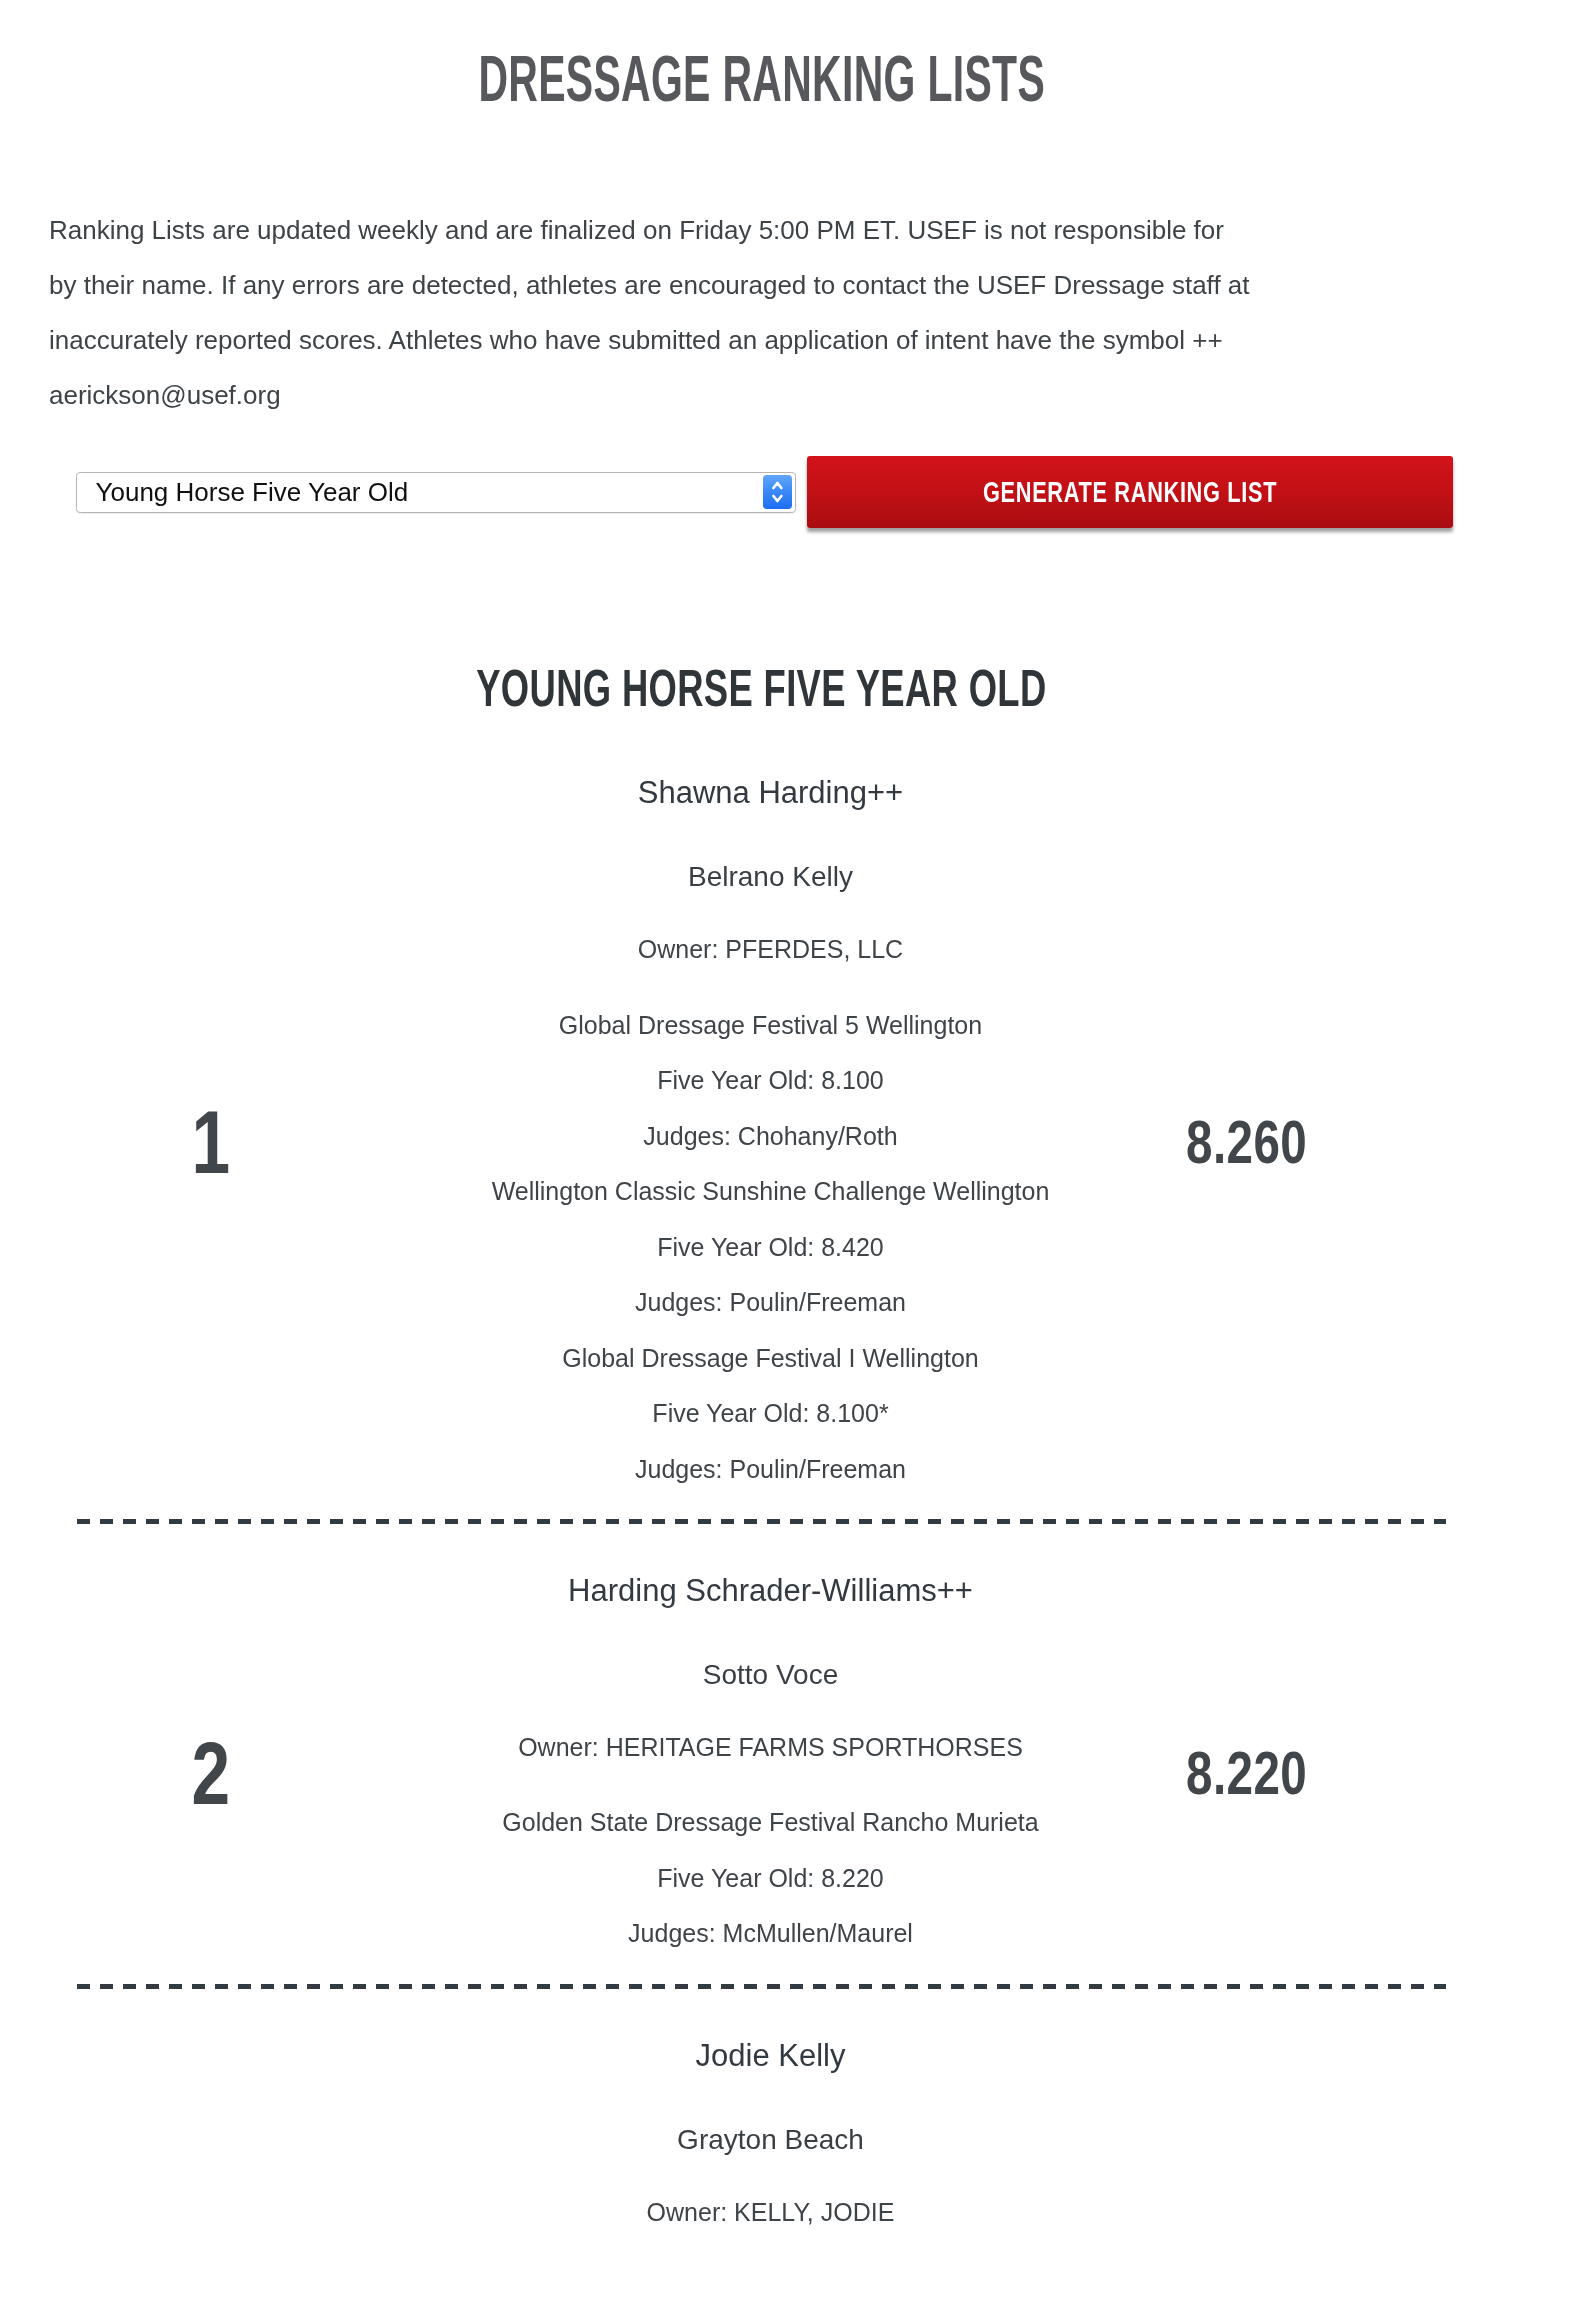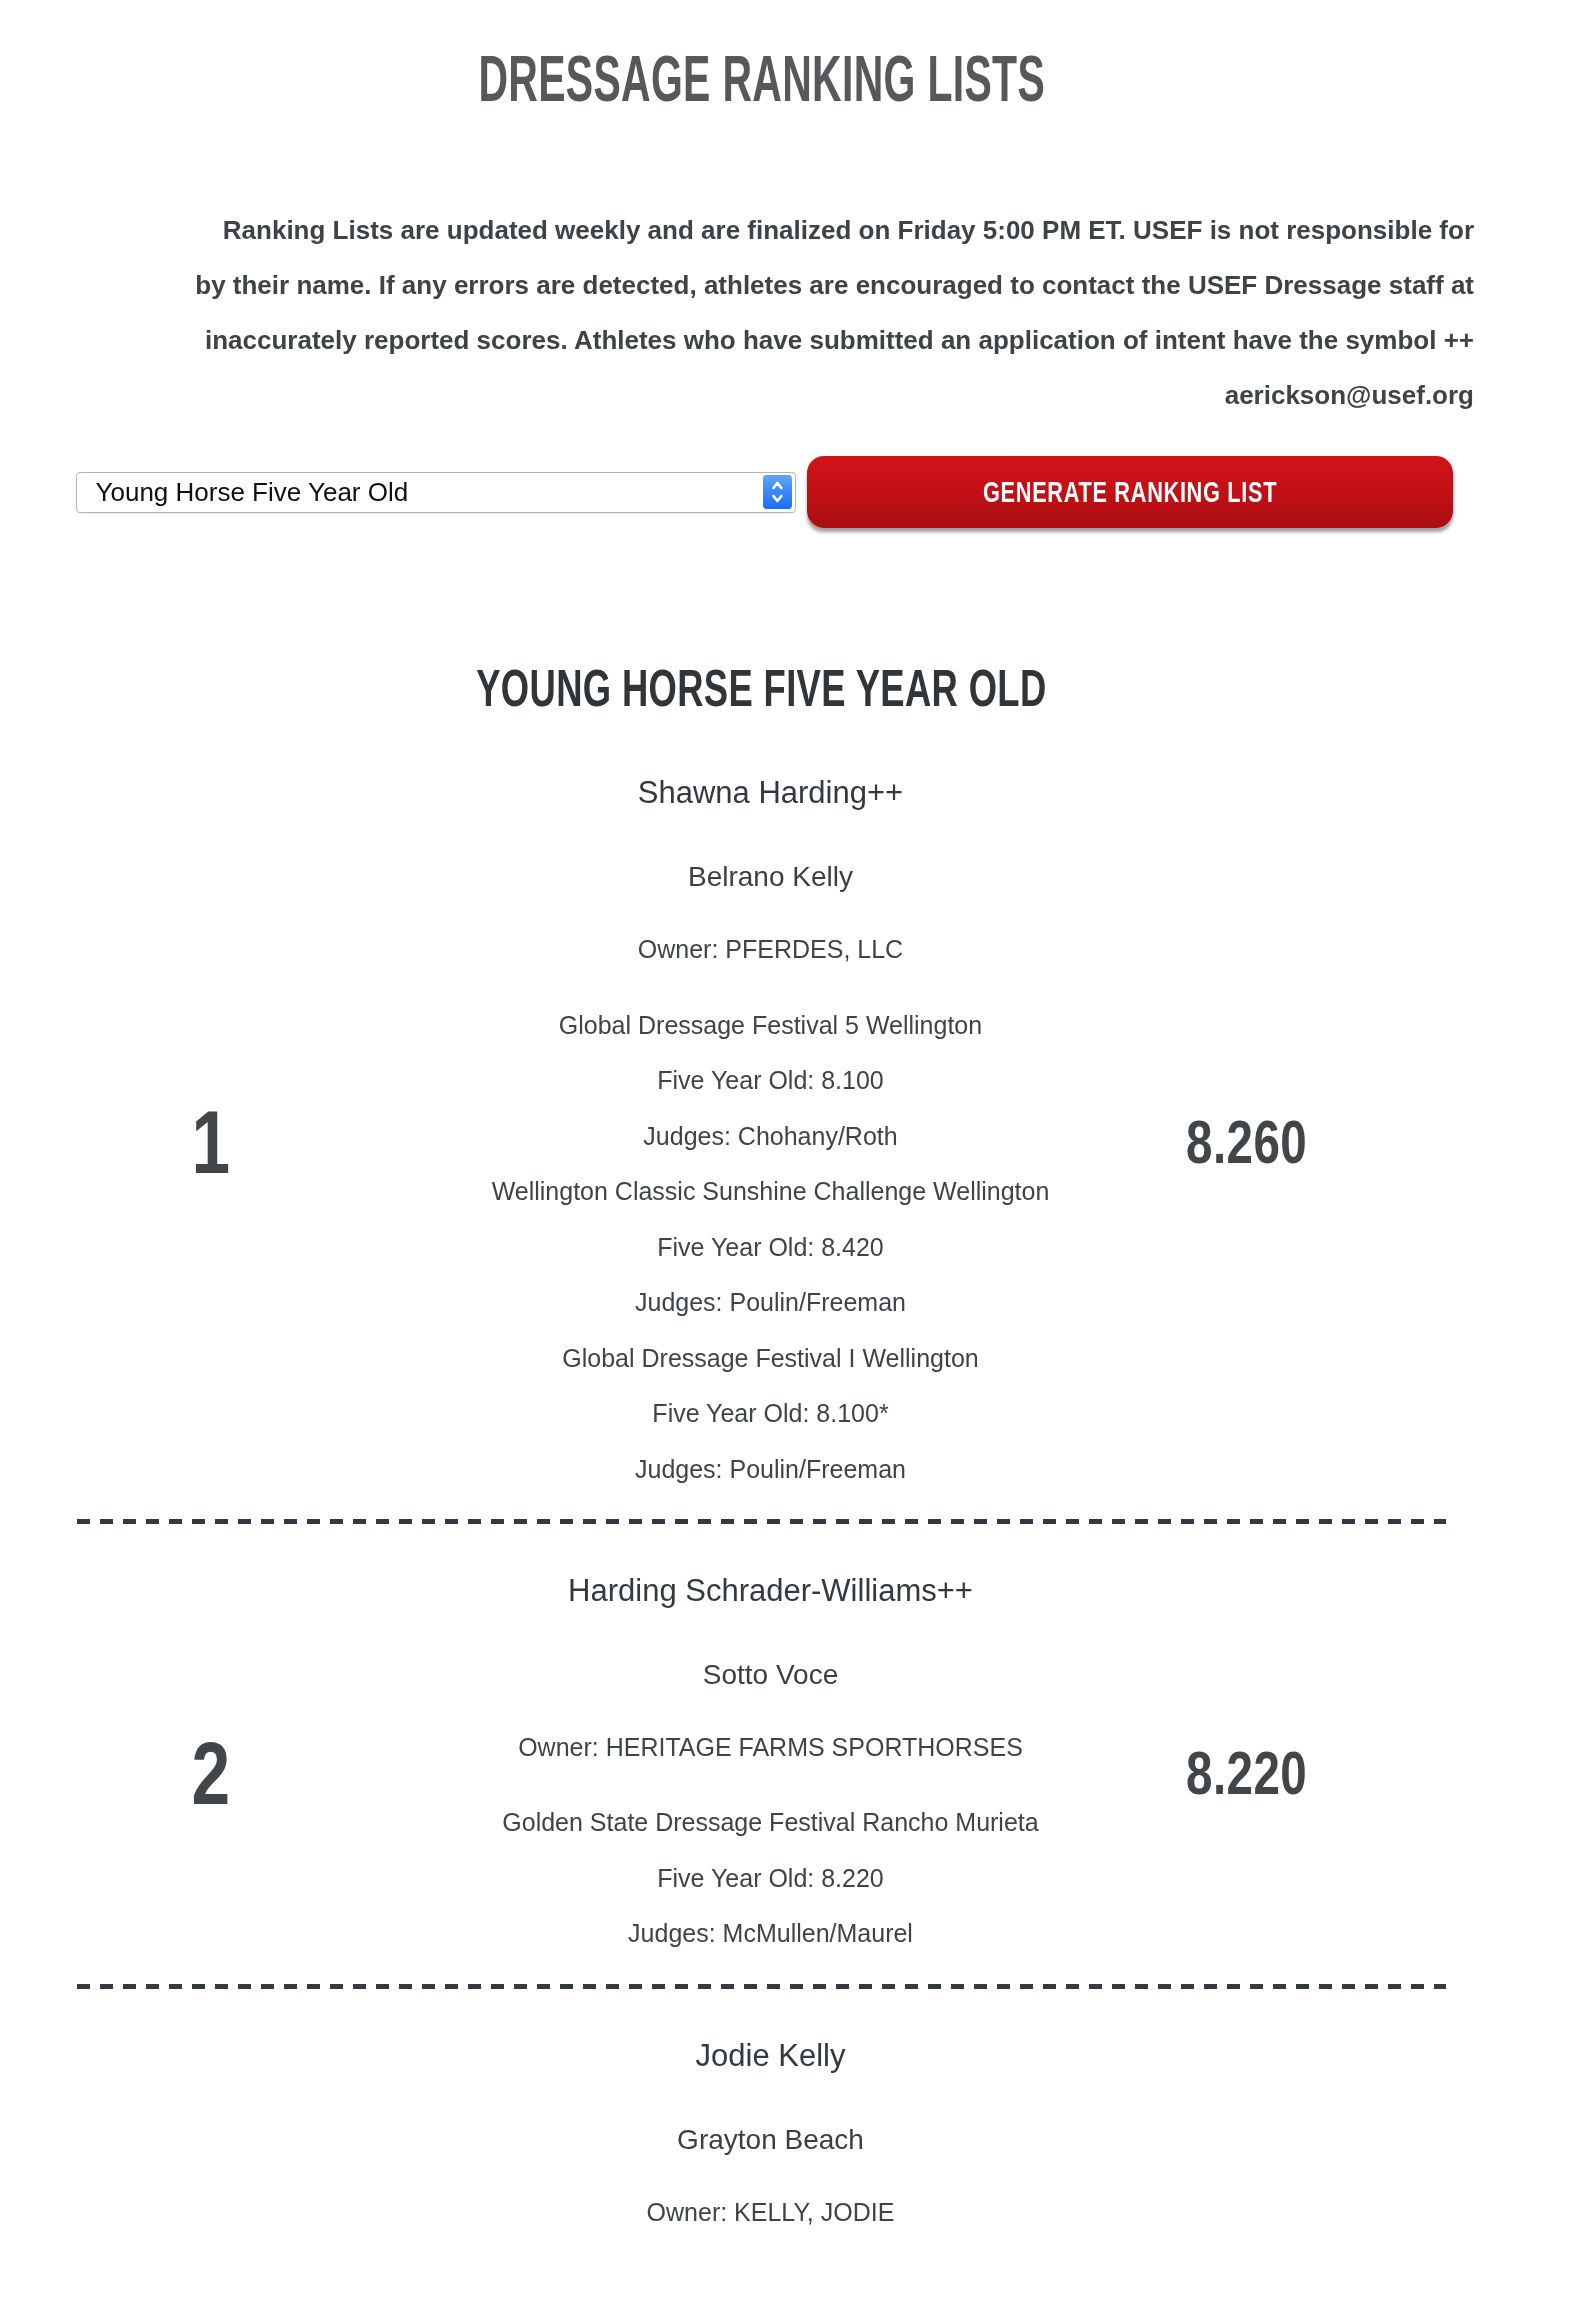--- a/index.html
+++ b/index.html
@@ -16,21 +16,21 @@
     transform-origin:center;letter-spacing:0.5px;
   }
 
   h1.page-title{
     margin:42px 0 0;text-align:center;
     font-size:65px;line-height:74px;color:#56585c;
   }
   h1.page-title .cond{transform:scaleX(.63);}
 
   .intro{margin-top:87px;color:#3e4347;font-size:26px;}
-  .intro .intro-line{line-height:55px;text-align:right;font-weight:bold;}
+  .intro .intro-line{line-height:55px;text-align:left;}
 
   .controls{
     margin-top:33px;height:72px;display:flex;align-items:center;
   }
   .select{
     box-sizing:border-box;position:relative;margin-left:27px;
     width:720px;height:41px;background:#fff;
     border:0.9px solid #b5b5b5;border-radius:4.6px;
     box-shadow:0 0.9px 0.9px rgba(0,0,0,.08);
     display:flex;align-items:center;cursor:default;
@@ -40,21 +40,21 @@
     white-space:nowrap;overflow:hidden;
   }
   .select .cap{
     position:absolute;top:2.8px;bottom:2.8px;right:2.8px;width:29px;
     border-radius:3.7px;
     background:linear-gradient(180deg,#63a6f8 0%,#3c8bf5 45%,#1d6ef2 100%);
     display:flex;align-items:center;justify-content:center;
   }
   .btn-generate{
     margin-left:11px;width:646px;height:72px;border:none;cursor:pointer;
-    border-radius:17px;
+    border-radius:3px;
     background:linear-gradient(180deg,#d2131a 0%,#c01015 55%,#a80d11 100%);
     box-shadow:0 4.6px 3.7px -0.9px rgba(0,0,0,.38);
     display:flex;align-items:center;justify-content:center;
   }
   .btn-generate .cond{
     color:#ffffff;font-size:29px;transform:scaleX(.75);letter-spacing:0.9px;
   }
 
   h2.section-heading{
     margin:129px 0 0;text-align:center;

